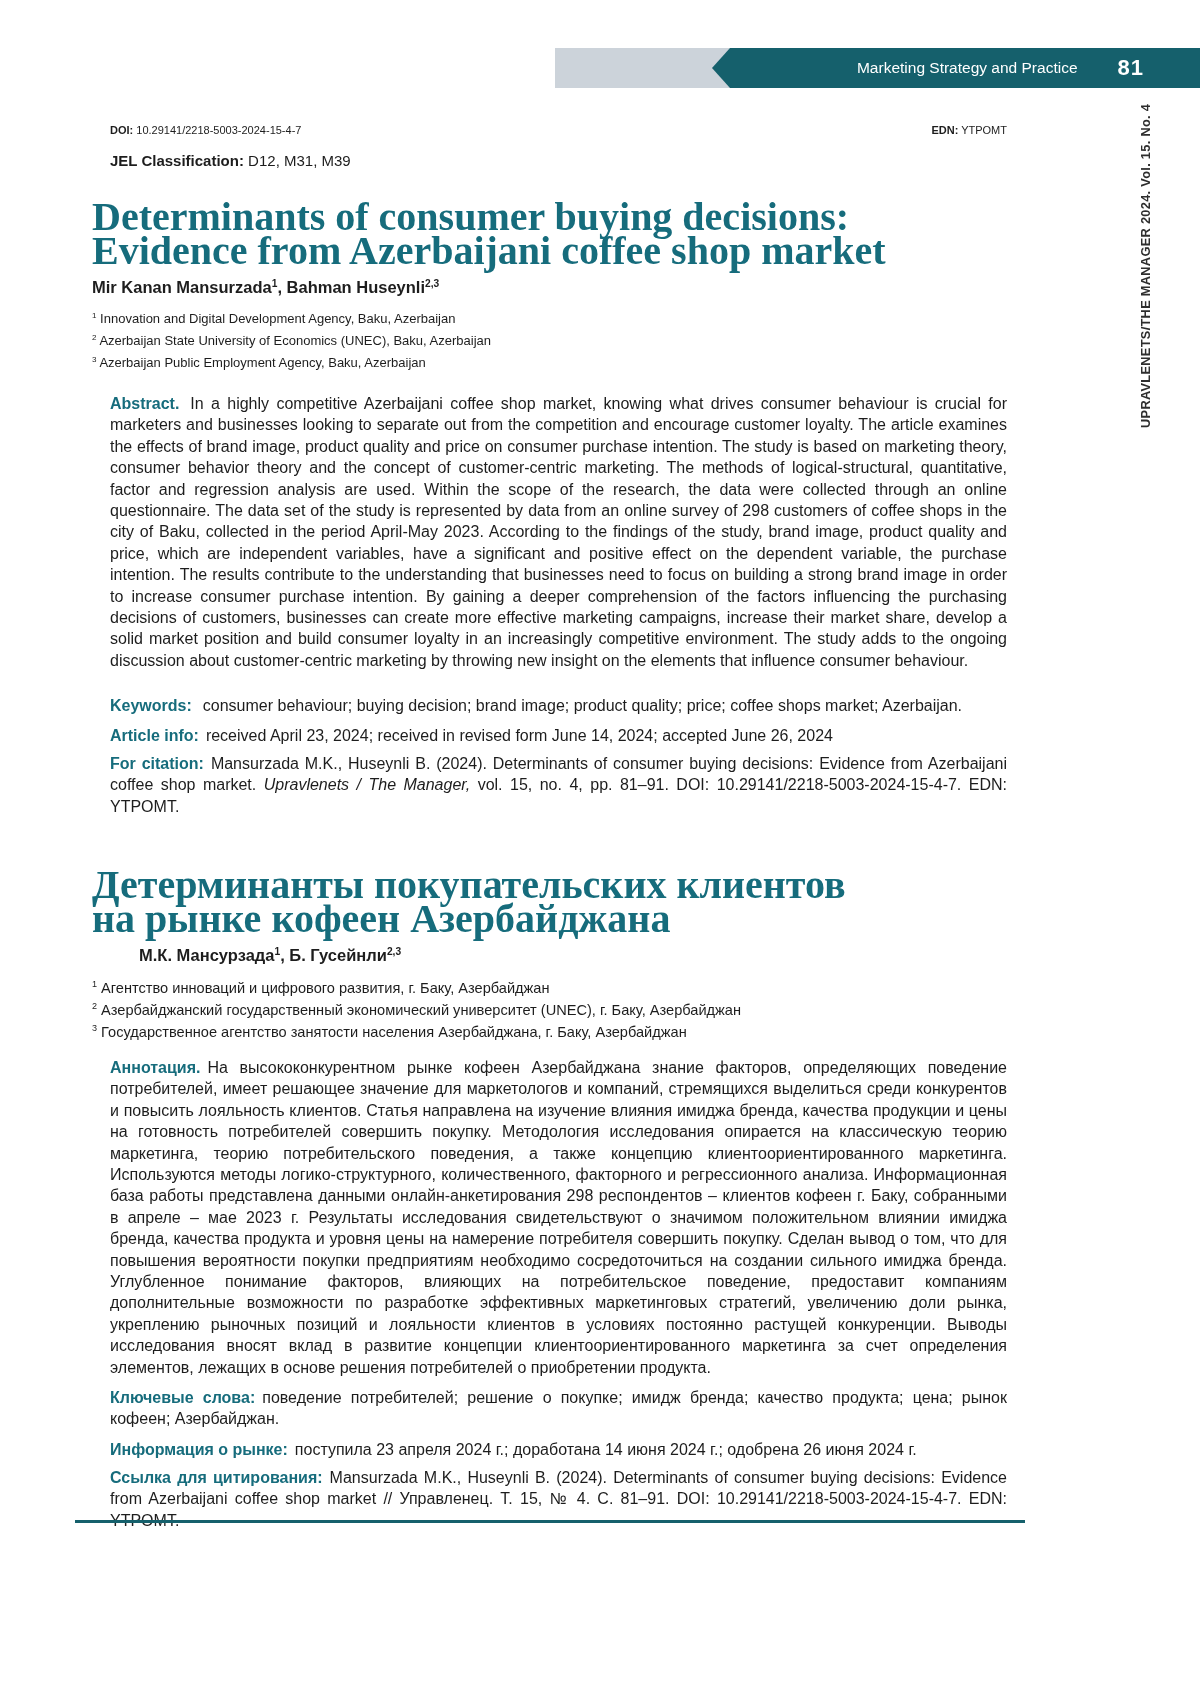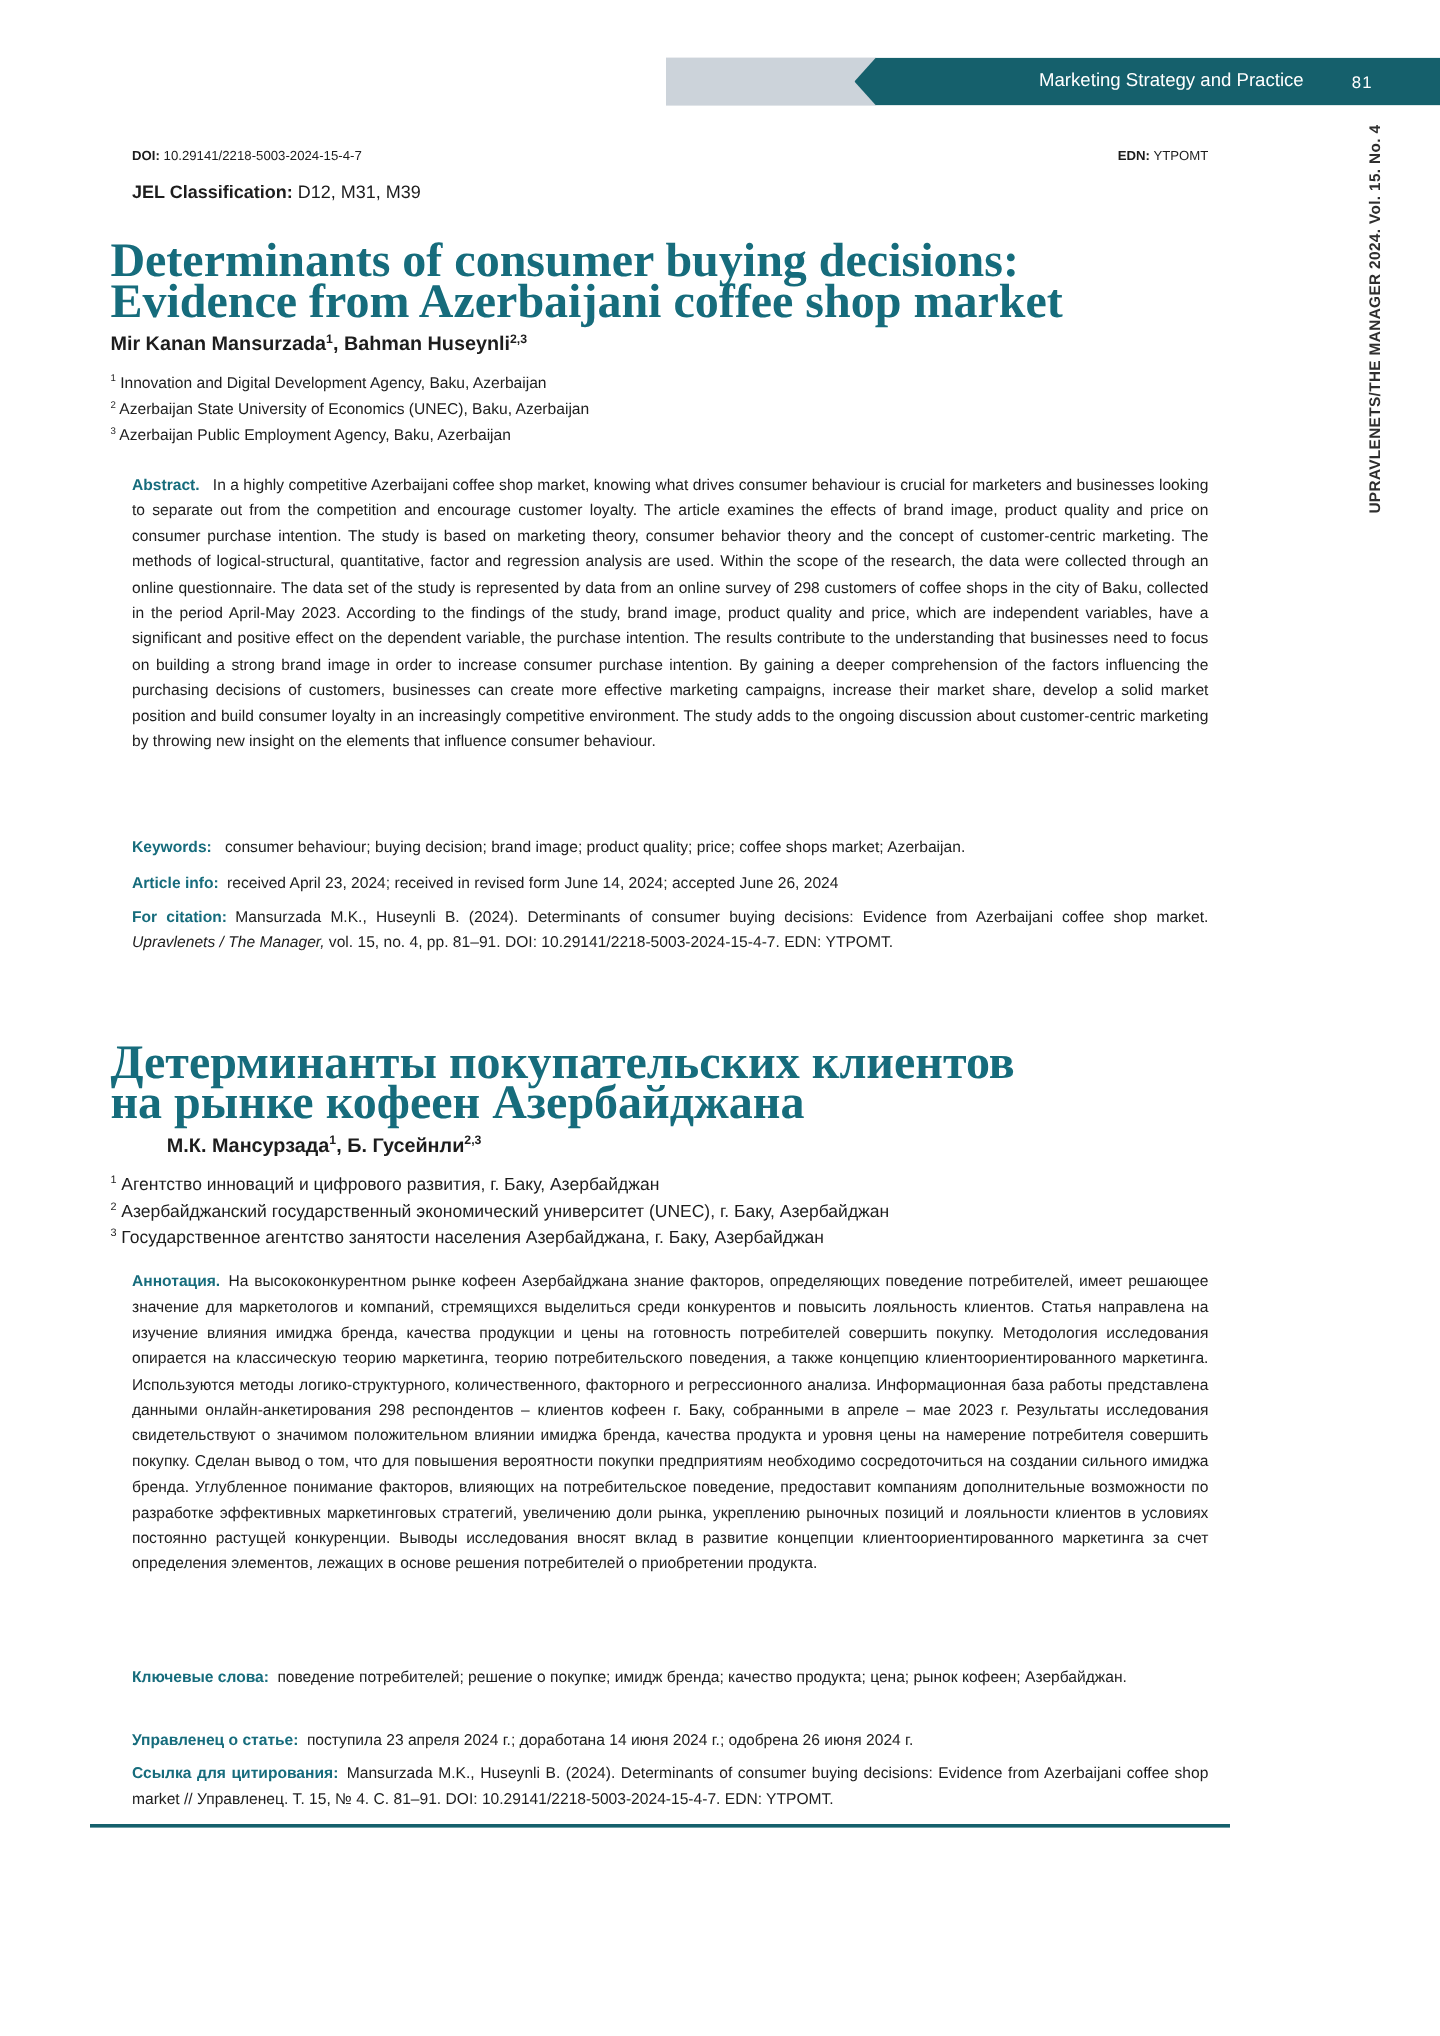--- a/index.html
+++ b/index.html
@@ -15,21 +15,21 @@
     font-family:"Liberation Sans",sans-serif;color:var(--ink);
   }
   
   .band-gray{position:absolute;left:555px;top:48px;width:175px;height:40px;background:var(--gray-band);}
   .band-teal{
     position:absolute;left:712px;top:48px;width:488px;height:40px;background:var(--teal);
     clip-path:polygon(18px 0,100% 0,100% 100%,18px 100%,0 50%);
     display:flex;align-items:center;color:#fff;
   }
   .band-title{margin-left:auto;font-size:15.5px;}
-  .band-page{margin-left:40px;margin-right:56px;font-weight:400;font-size:14px;letter-spacing:1px;}
+  .band-page{margin-left:40px;margin-right:56px;font-weight:700;font-size:22px;letter-spacing:1px;}
   
   .side-journal{
     position:absolute;left:1138px;top:428px;transform:rotate(-90deg);transform-origin:0 0;
     white-space:nowrap;font-weight:700;font-size:12.8px;letter-spacing:.3px;color:#2e2e2e;
   }
   
   #blk-meta{position:absolute;left:110px;top:124px;width:897px;display:flex;justify-content:space-between;font-size:11px;}
   #blk-jel{position:absolute;left:110px;top:152px;width:897px;font-size:15px;}
   .meta-label{font-weight:700;}
   
@@ -40,21 +40,21 @@
   #blk-title-en{position:absolute;left:92px;top:200px;width:913px;}
   #blk-authors-en{position:absolute;left:92px;top:278px;width:913px;font-size:16.5px;font-weight:700;}
   #blk-affil-en{position:absolute;left:92px;top:308px;width:913px;font-size:13px;line-height:22px;}
   #blk-title-ru{position:absolute;left:92px;top:868px;width:913px;}
   #blk-authors-ru{position:absolute;left:92px;top:946px;width:913px;font-size:16.5px;font-weight:700;margin-left:47px;}
   #blk-affil-ru{position:absolute;left:92px;top:977px;width:913px;font-size:14.6px;line-height:22px;}
   sup{font-size:62%;line-height:0;}
   
   .para{
     position:absolute;left:110px;width:897px;text-align:justify;
-    font-size:13px;line-height:21.4px;color:var(--ink);
+    font-size:16px;line-height:21.4px;color:var(--ink);
   }
   .lbl{color:var(--teal-title);font-weight:700;margin-right:7px;}
   .lbl.wide{margin-right:11px;}
   #blk-abstract-en{top:393px;}
   #blk-keywords-en{top:695px;}
   #blk-info-en{top:725px;}
   #blk-cite-en{top:753px;}
   #blk-abstract-ru{top:1057px;}
   #blk-keywords-ru{top:1387px;}
   #blk-info-ru{top:1439px;}
@@ -109,17 +109,17 @@
 <div id="blk-affil-ru">
   <div><sup>1</sup> <span>Агентство инноваций и цифрового развития, г. Баку, Азербайджан</span></div>
   <div><sup>2</sup> <span>Азербайджанский государственный экономический университет (UNEC), г. Баку, Азербайджан</span></div>
   <div><sup>3</sup> <span>Государственное агентство занятости населения Азербайджана, г. Баку, Азербайджан</span></div>
 </div>
 
 <p id="blk-abstract-ru" class="para"><span class="lbl">Аннотация.</span><span>На высококонкурентном рынке кофеен Азербайджана знание факторов, определяющих поведение потребителей, имеет решающее значение для маркетологов и компаний, стремящихся выделиться среди конкурентов и повысить лояльность клиентов. Статья направлена на изучение влияния имиджа бренда, качества продукции и цены на готовность потребителей совершить покупку. Методология исследования опирается на классическую теорию маркетинга, теорию потребительского поведения, а также концепцию клиентоориентированного маркетинга. Используются методы логико-структурного, количественного, факторного и регрессионного анализа. Информационная база работы представлена данными онлайн-анкетирования 298 респондентов – клиентов кофеен г. Баку, собранными в апреле – мае 2023 г. Результаты исследования свидетельствуют о значимом положительном влиянии имиджа бренда, качества продукта и уровня цены на намерение потребителя совершить покупку. Сделан вывод о том, что для повышения вероятности покупки предприятиям необходимо сосредоточиться на создании сильного имиджа бренда. Углубленное понимание факторов, влияющих на потребительское поведение, предоставит компаниям дополнительные возможности по разработке эффективных маркетинговых стратегий, увеличению доли рынка, укреплению рыночных позиций и лояльности клиентов в условиях постоянно растущей конкуренции. Выводы исследования вносят вклад в развитие концепции клиентоориентированного маркетинга за счет определения элементов, лежащих в основе решения потребителей о приобретении продукта.</span></p>
 
 <p id="blk-keywords-ru" class="para"><span class="lbl">Ключевые слова:</span><span>поведение потребителей; решение о покупке; имидж бренда; качество продукта; цена; рынок кофеен; Азербайджан.</span></p>
 
-<p id="blk-info-ru" class="para"><span class="lbl">Управленец о статье:</span><span>поступила 23 апреля 2024 г.; доработана 14 июня 2024 г.; одобрена 26 июня 2024 г.</span></p>
+<p id="blk-info-ru" class="para"><span class="lbl">Информация о рынке:</span><span>поступила 23 апреля 2024 г.; доработана 14 июня 2024 г.; одобрена 26 июня 2024 г.</span></p>
 
 <p id="blk-cite-ru" class="para"><span class="lbl">Ссылка для цитирования:</span><span>Mansurzada M.K., Huseynli B. (2024). Determinants of consumer buying decisions: Evidence from Azerbaijani coffee shop market // Управленец. Т. 15, № 4. С. 81–91. DOI: 10.29141/2218-5003-2024-15-4-7. EDN: YTPOMT.</span></p>
 
 <div class="bottom-rule"></div>
 
 </body></html>

